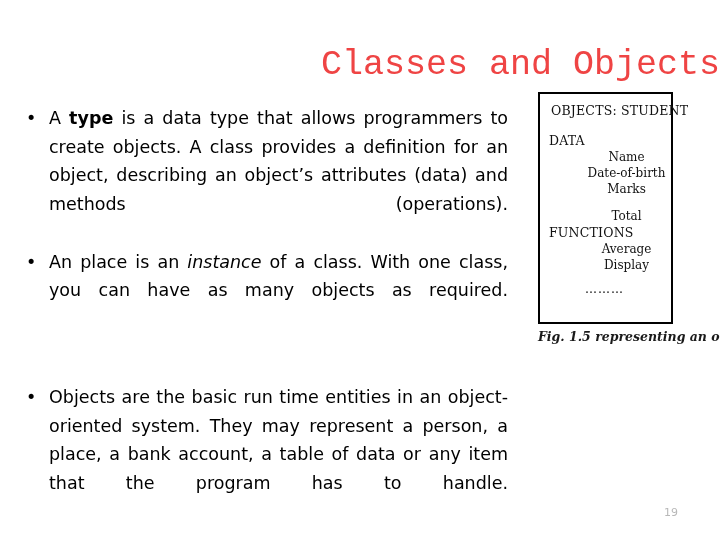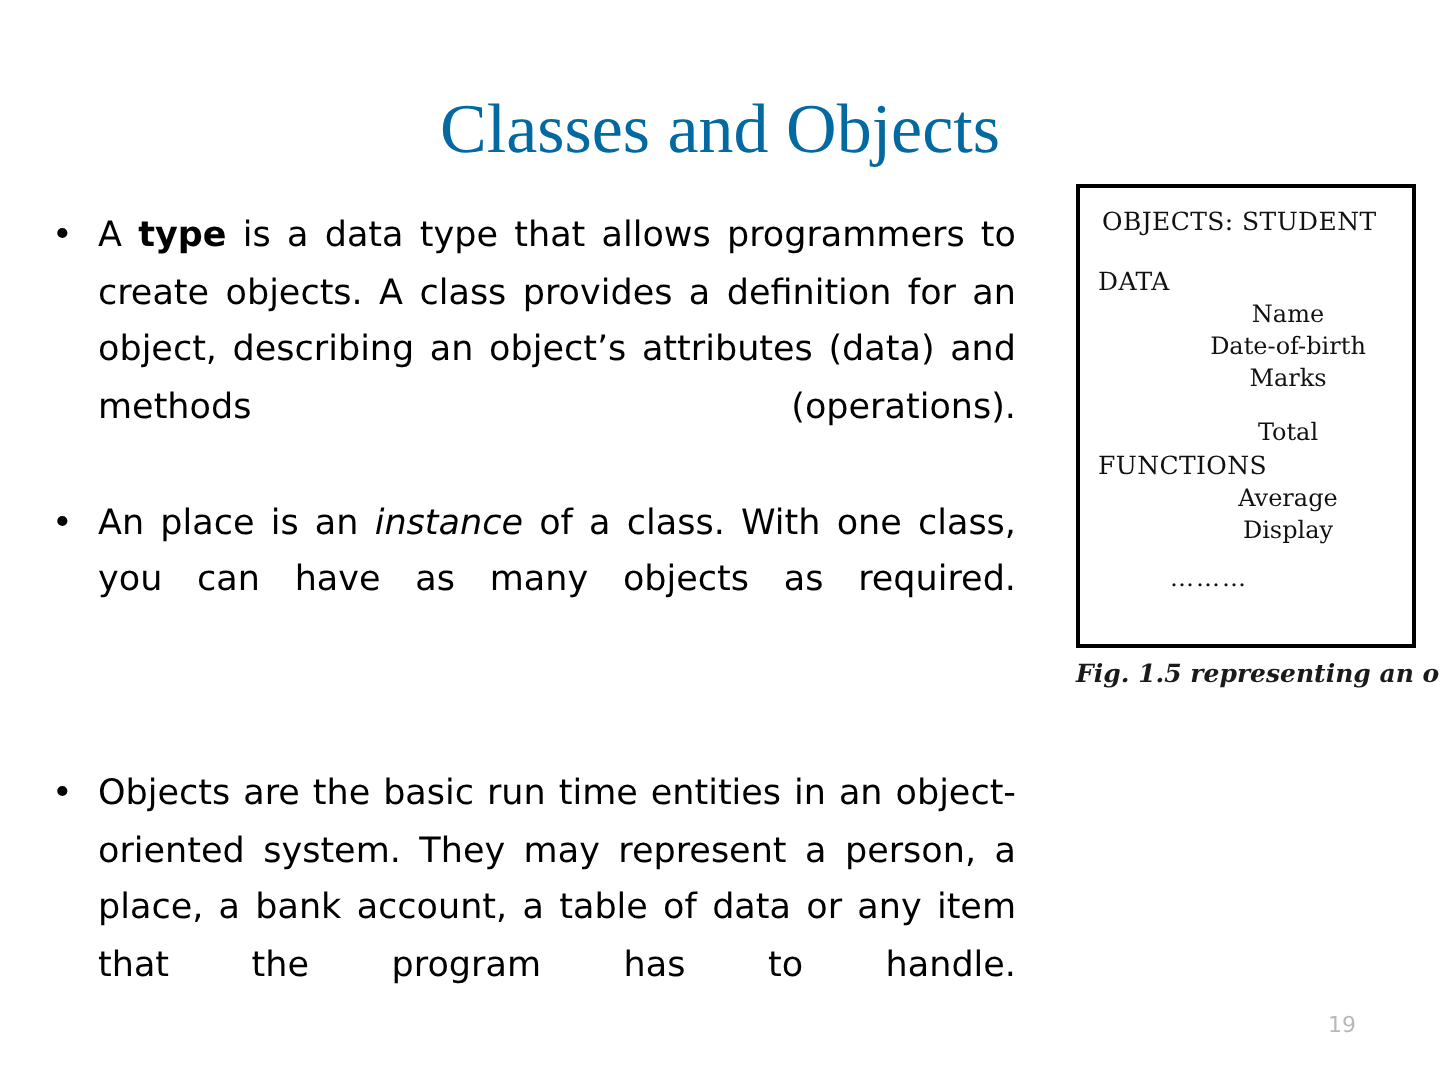--- a/index.html
+++ b/index.html
@@ -15,27 +15,27 @@
     font-family: "DejaVu Sans", sans-serif;
     color: #000000;
   }
 
   
   .slide-title {
     position: absolute;
     left: 0;
     top: 44px;
     width: 720px;
-    text-align: center;
-    font-family: Liberation Serif, serif;
+    text-align: right;
+    font-family: Liberation Mono, monospace;
     font-size: 35px;
     font-weight: 400;
     line-height: 42px;
     letter-spacing: 0px;
-    color: #0369a1;
+    color: #ef4444;
     white-space: nowrap;
   }
 
   
   .body-column {
     position: absolute;
     left: 18px;
     top: 104px;
     width: 490px;
   }
@@ -76,21 +76,21 @@
   
   .figure-wrap {
     position: absolute;
     left: 538px;
     top: 92px;
     width: 168px;
   }
 
   .figure-box {
     box-sizing: border-box;
-    width: 170px;
+    width: 135px;
     height: 232px;
     border: 2px solid #000000;
     background: #ffffff;
     padding: 8px 0 0 0;
     font-family: "DejaVu Serif", serif;
     color: #111111;
     position: relative;
   }
 
   .fig-line {

